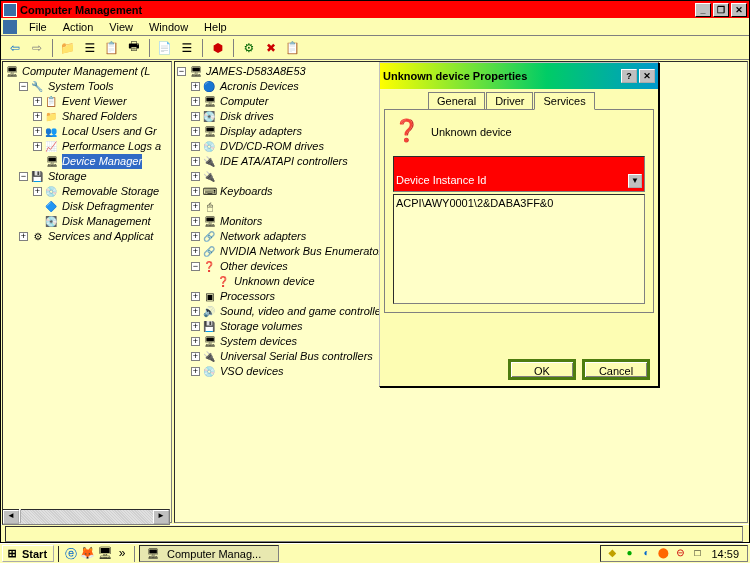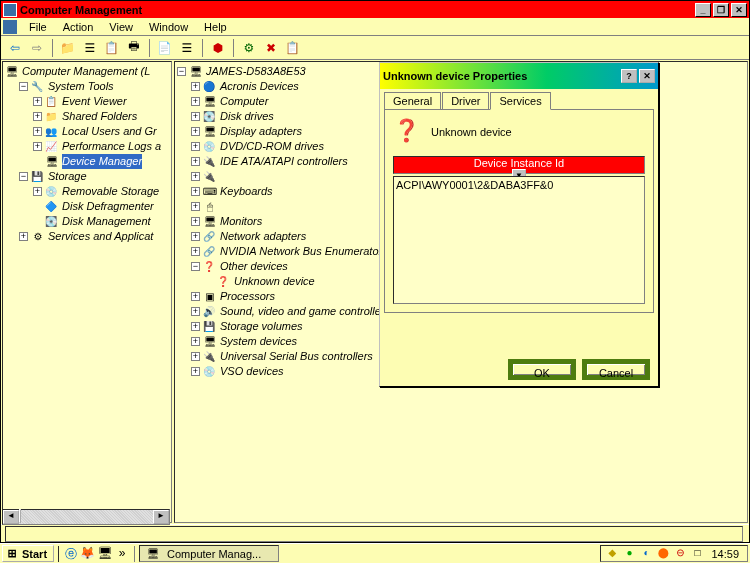--- a/index.html
+++ b/index.html
@@ -31,32 +31,32 @@
 .hscroll { height: 16px; background: #e0e0e0; border: 1px inset #808080; display: flex; }
 .hscroll .sbtn { width: 16px; height: 14px; background: #c0c0c0; border: 1px outset #fff; font-size: 8px; text-align: center; }
 .hscroll .strack { flex: 1; background: repeating-linear-gradient(45deg, #e0e0e0, #e0e0e0 1px, #d0d0d0 1px, #d0d0d0 2px); }
 .hscroll .sthumb { width: 80px; height: 14px; background: #c0c0c0; border: 1px outset #fff; }
 
 
 .dialog { position: absolute; left: 204px; top: 0px; width: 280px; height: 325px; background: #fdfdb3; border: 1px solid #000; border-left: 1px solid #c0c0c0; border-top: 1px solid #c0c0c0; box-shadow: 1px 1px 0 #000; display: flex; flex-direction: column; }
 .dlgtitle { height: 26px; background: linear-gradient(to right, #ffff00, #00cc66 60%, #0099cc); padding: 0 3px; display: flex; align-items: center; font-weight: bold; }
 .dlgtitle .spacer { flex: 1; }
 .dlgtitle .winbtn { width: 16px; height: 14px; background: #c0c0c0; border: 1px outset #fff; font-size: 9px; text-align: center; line-height: 12px; cursor: pointer; margin-left: 2px; }
-.tabstrip { height: 20px; display: flex; align-items: flex-end; padding: 3px 19px 0 4px; }
+.tabstrip { height: 20px; display: flex; align-items: flex-end; padding: 3px 19px 0 4px; margin-left: 44px; }
 .tab { padding: 2px 8px; border: 1px solid #808080; border-bottom: none; background: #fdfdb3; margin-right: 1px; cursor: pointer; position: relative; }
 .tab.active { background: #fdfdb3; border-bottom: 1px solid #fdfdb3; margin-bottom: -1px; z-index: 2; }
 .tabbody { flex: 1; margin: 0 4px 4px 4px; border: 1px solid #808080; background: #fdfdb3; padding: 8px; display: flex; flex-direction: column; }
 .devrow { display: flex; align-items: center; margin-bottom: 10px; }
 .devrow .qicon { width: 28px; height: 28px; font-size: 22px; text-align: center; color: #c0a000; margin-right: 10px; }
-.combo { height: 18px; background: #ff0000; color: #fff; border: 1px inset #808080; display: flex; align-items: center; padding: 0 2px; cursor: pointer; flex-direction: column; }
+.combo { height: 18px; background: #ff0000; color: #fff; border: 1px inset #808080; display: flex; padding: 17px 2px; cursor: pointer; }
 .combo .spacer { flex: 1; }
 .combo .dd { width: 14px; height: 14px; background: #c0c0c0; border: 1px outset #fff; font-size: 8px; text-align: center; line-height: 12px; color: #000; }
 .listbox { flex: 1; background: #ffffc8; border: 1px inset #808080; padding: 2px; margin-top: 2px; font-size: 10px; }
 .dlgbtns { display: flex; justify-content: flex-end; padding: 6px 8px; gap: 6px; }
-.btn { width: 68px; height: 21px; background: #fdfdb3; border: 5px solid #4d7c0f; box-shadow: inset 1px 1px 0 #fff, inset -1px -1px 0 #808080; cursor: pointer; text-align: center; line-height: 19px; margin-top: 36px; }
+.btn { width: 68px; height: 21px; background: #fdfdb3; border: 3px solid #4d7c0f; box-shadow: inset 1px 1px 0 #fff, inset -1px -1px 0 #808080; cursor: pointer; text-align: center; line-height: 19px; margin-top: 36px; }
 
 
 .taskbar { position: absolute; left: 0; bottom: 0; width: 750px; height: 20px; background: #fdfdb3; border-top: 1px solid #fff; display: flex; align-items: center; padding: 1px 2px; }
 .startbtn { height: 17px; padding: 0 6px 0 2px; border: 1px outset #fff; background: #fdfdb3; display: flex; align-items: center; font-weight: bold; cursor: pointer; gap: 3px; }
 .winflag { width: 14px; height: 14px; display: flex; align-items: center; justify-content: center; }
 .qlaunch { display: flex; gap: 1px; margin: 0 4px; padding: 0 4px; border-left: 1px inset #808080; border-right: 1px inset #808080; }
 .qlaunch .qi { width: 16px; height: 16px; cursor: pointer; font-size: 12px; text-align: center; }
 .taskbtn { height: 17px; padding: 0 6px; border: 1px inset #808080; background: #e8e8b0; display: flex; align-items: center; gap: 4px; cursor: pointer; width: 140px; }
 .tray { margin-left: auto; display: flex; align-items: center; gap: 3px; border: 1px inset #808080; padding: 0 4px; height: 17px; }
 .tray .ti { width: 14px; height: 14px; font-size: 10px; text-align: center; }

